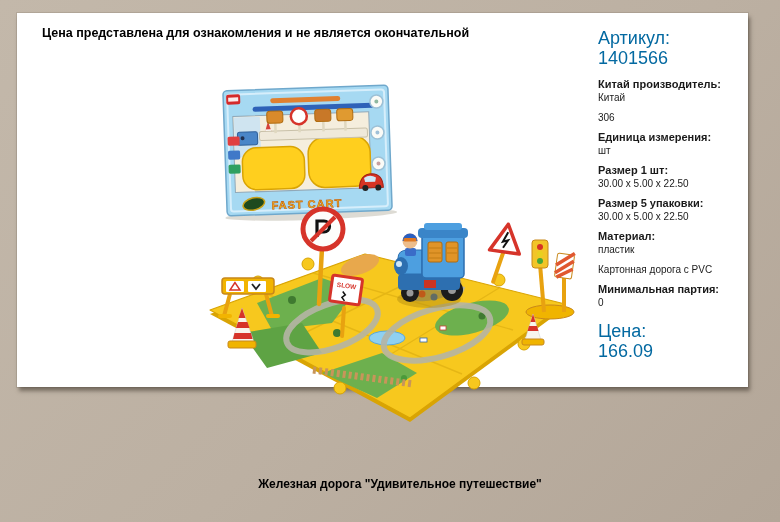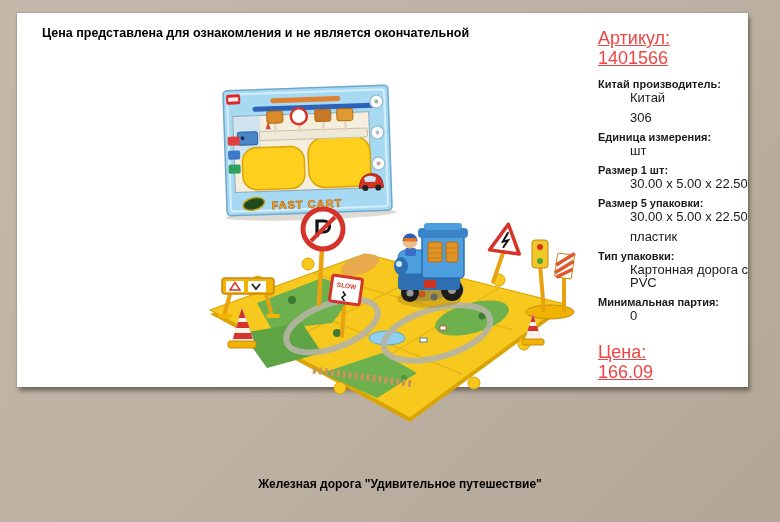--- a/index.html
+++ b/index.html
@@ -15,26 +15,26 @@
     box-shadow:2px 4px 4px rgba(70,62,52,.6), 0 0 0 1px rgba(130,120,108,.25);
   }
   .disclaimer{
     position:absolute;left:25px;top:13px;
     font-size:12.5px;font-weight:bold;color:#000;white-space:nowrap;
   }
   .photo{position:absolute;left:155px;top:65px;width:420px;height:350px;}
   .info{
     position:absolute;left:581px;top:15px;width:158px;color:#1a1a1a;
   }
-  .big{font-size:18px;line-height:20px;color:#ef4444;text-decoration:underline;}
+  .big{font-size:18px;line-height:20px;color:#0369a1;}
   .details{margin-top:10px;}
   .block{margin-top:7px;}
   .block .lbl{font-size:11px;line-height:13px;font-weight:bold;}
-  .block .val{font-size:13px;line-height:13px;margin-left:32px;}
-  .price{margin-top:20px;}
+  .block .val{font-size:10px;line-height:13px;}
+  .price{margin-top:12px;}
   .caption{
     position:absolute;left:35px;top:464px;width:696px;text-align:center;
     font-size:12px;font-weight:bold;color:#000;white-space:nowrap;
   }
 </style>
 </head>
 <body>
 
 <div class="panel">
 
@@ -252,24 +252,24 @@
       </div>
       <div class="block">
         <div class="lbl">Размер 1 шт:</div>
         <div class="val">30.00 x 5.00 x 22.50</div>
       </div>
       <div class="block">
         <div class="lbl">Размер 5 упаковки:</div>
         <div class="val">30.00 x 5.00 x 22.50</div>
       </div>
       <div class="block">
+        <div class="lbl">Материал:</div>
         <div class="val">пластик</div>
       </div>
       <div class="block">
-        <div class="lbl">Тип упаковки:</div>
         <div class="val">Картонная дорога с PVC</div>
       </div>
       <div class="block">
         <div class="lbl">Минимальная партия:</div>
         <div class="val">0</div>
       </div>
     </div>
 
     <div class="price">
       <div class="big">Цена:</div>

